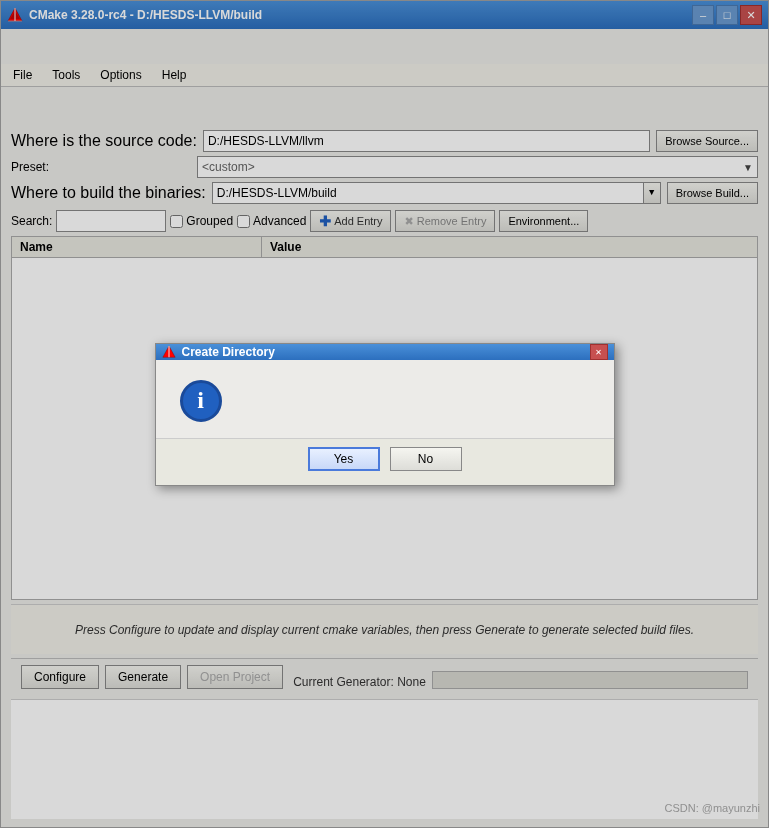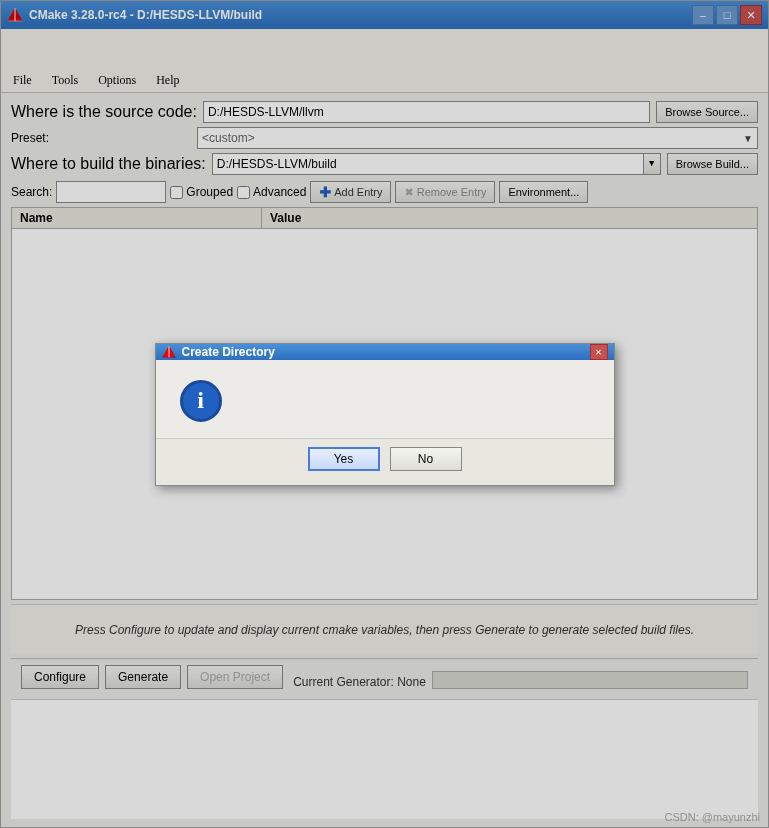--- a/index.html
+++ b/index.html
@@ -13,20 +13,21 @@
     }
 
     
     .main-window {
       width: 769px;
       height: 828px;
       background: #ecebe8;
       border: 1px solid #888;
       display: flex;
       flex-direction: column;
+      gap: 35px;
     }
 
     
     .title-bar {
       background: linear-gradient(to bottom, #4a90d9, #2c6fbe);
       color: white;
       padding: 4px 6px;
       display: flex;
       align-items: center;
       justify-content: space-between;
@@ -68,22 +69,21 @@
       background: #f0efe8;
       border-bottom: 1px solid #bbb;
       padding: 2px 4px;
       display: flex;
       gap: 4px;
     }
     .menu-item {
       padding: 2px 8px;
       cursor: pointer;
       font-size: 12px;
-      font-family: Liberation Serif, serif;
-      margin-top: 40px;
+      font-family: Liberation Sans, sans-serif;
     }
 
     
     .content {
       padding: 8px 10px;
       display: flex;
       flex-direction: column;
       gap: 4px;
       flex: 1;
     }
@@ -302,21 +302,21 @@
       border-top: 1px solid #ccc;
       padding: 4px 8px;
       font-size: 12px;
       font-family: Tahoma, sans-serif;
       overflow-y: auto;
     }
 
     
     .watermark {
       position: absolute;
-      bottom: 4px;
+      bottom: 13px;
       right: 8px;
       font-size: 11px;
       color: #aaa;
       font-family: Tahoma, sans-serif;
     }
 
     
     .dialog-overlay {
       position: absolute;
       top: 0; left: 0; right: 0; bottom: 0;

